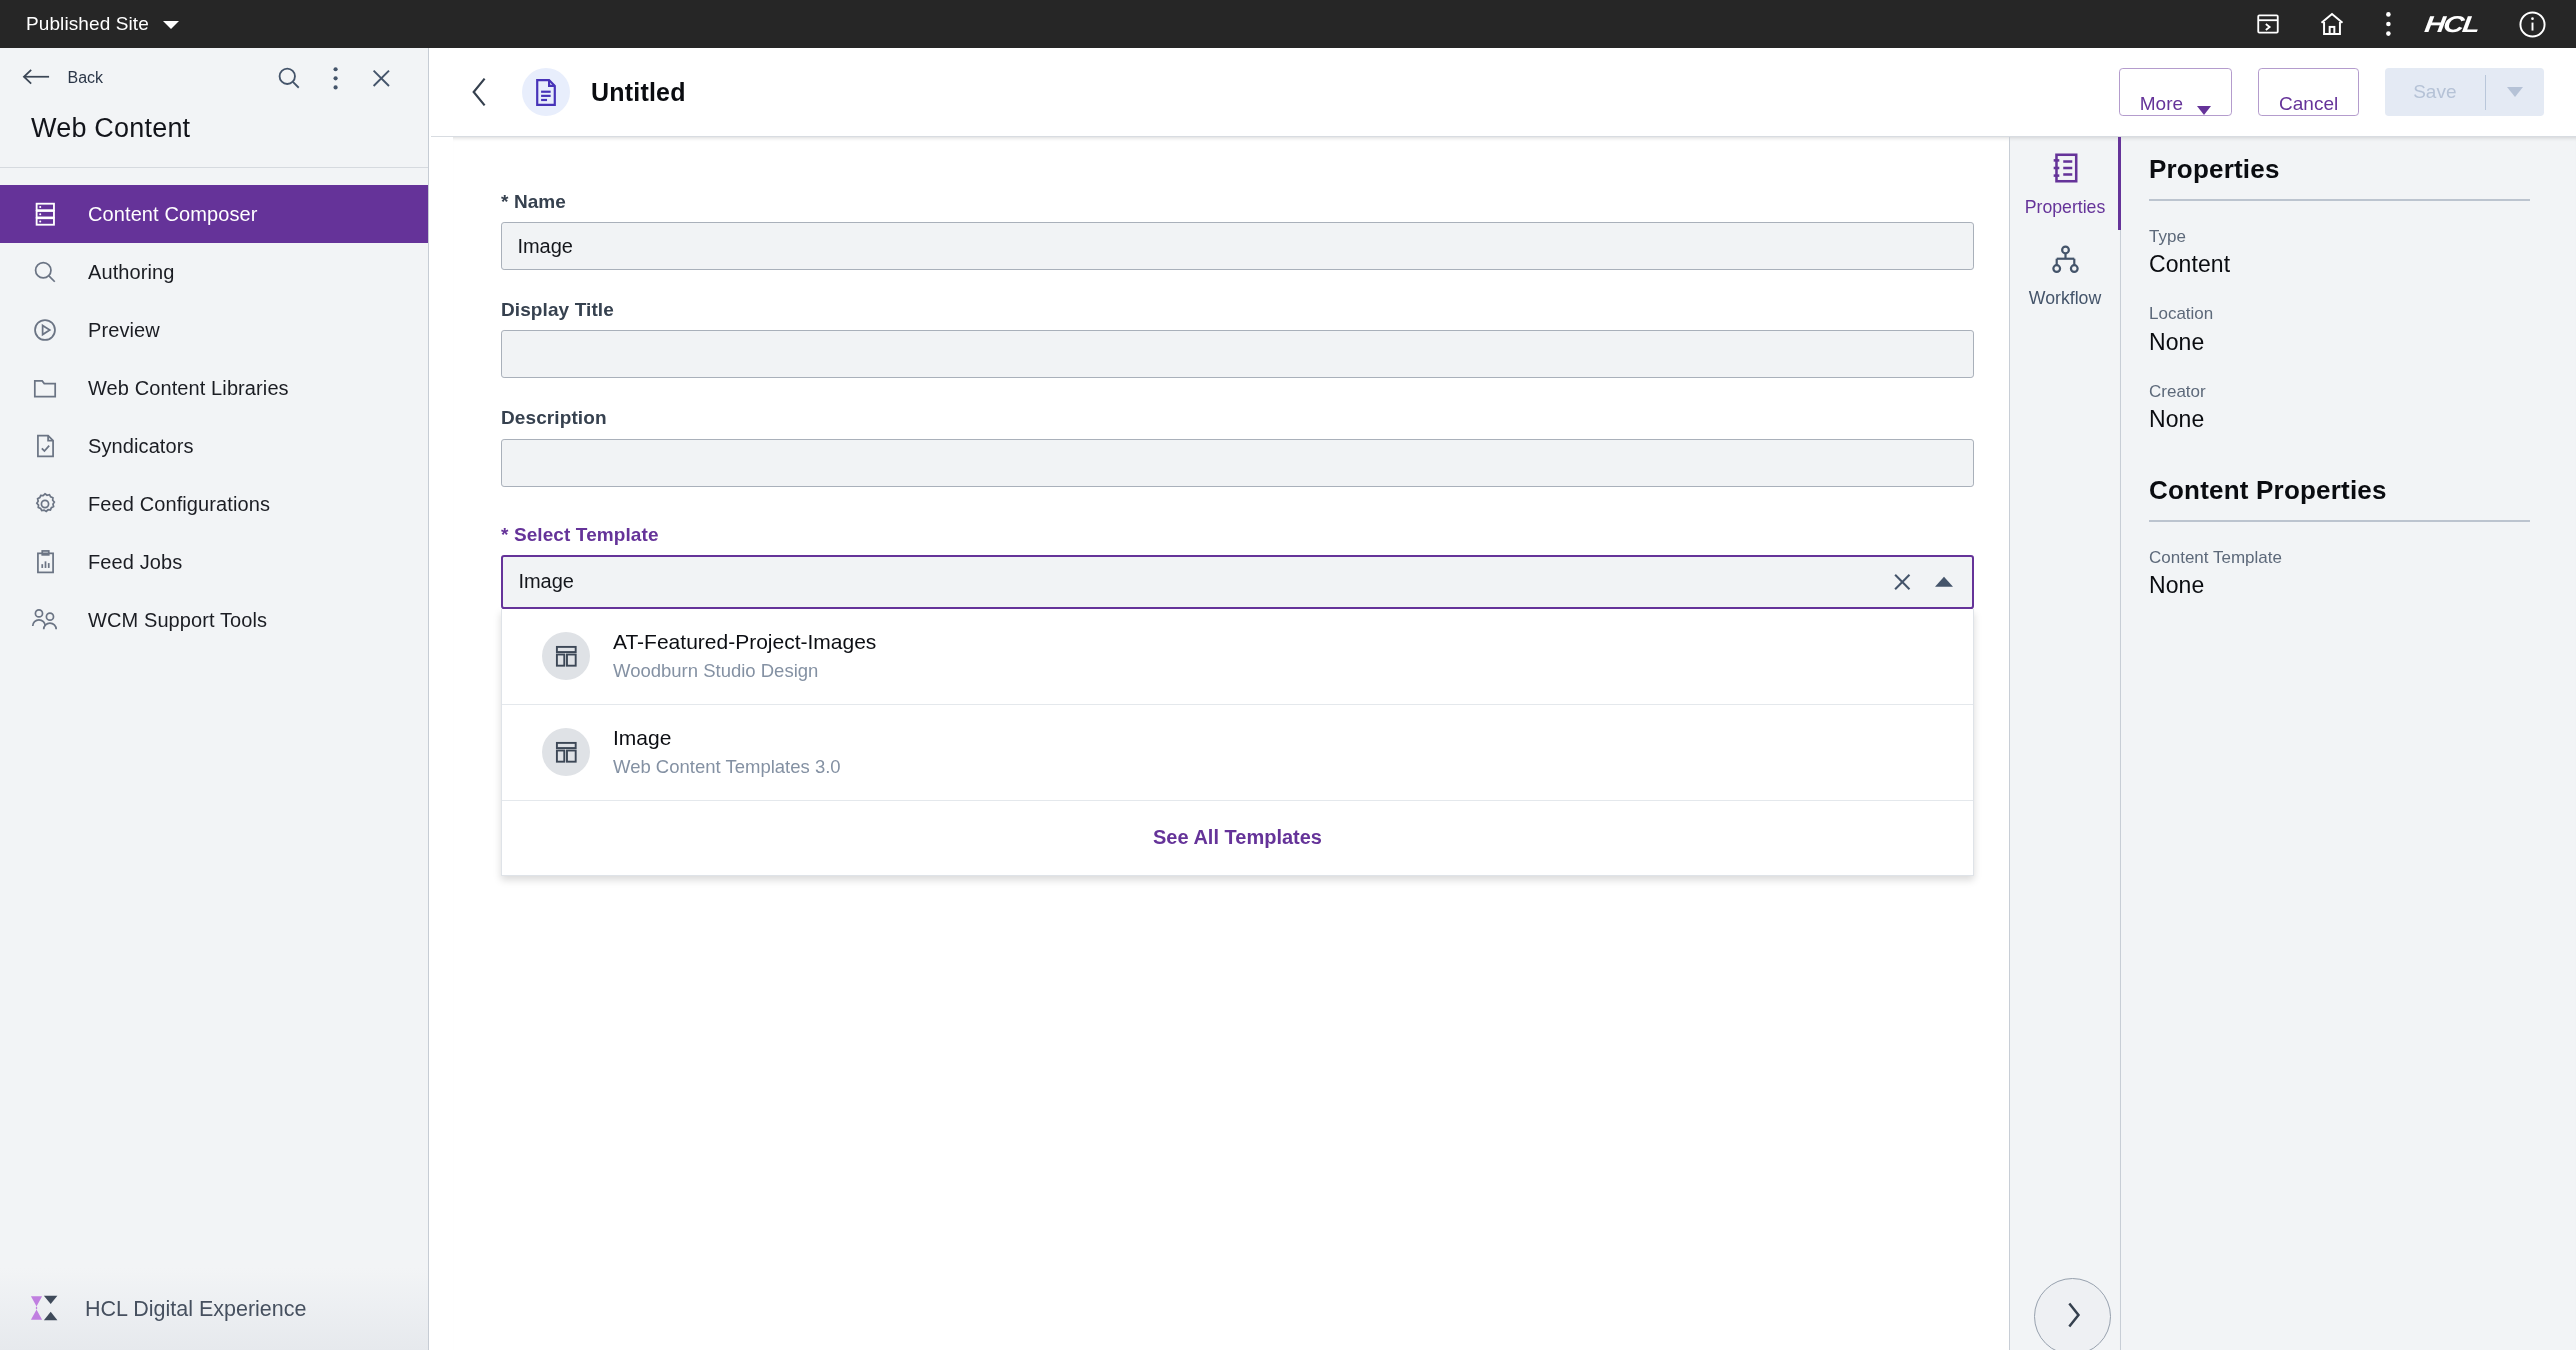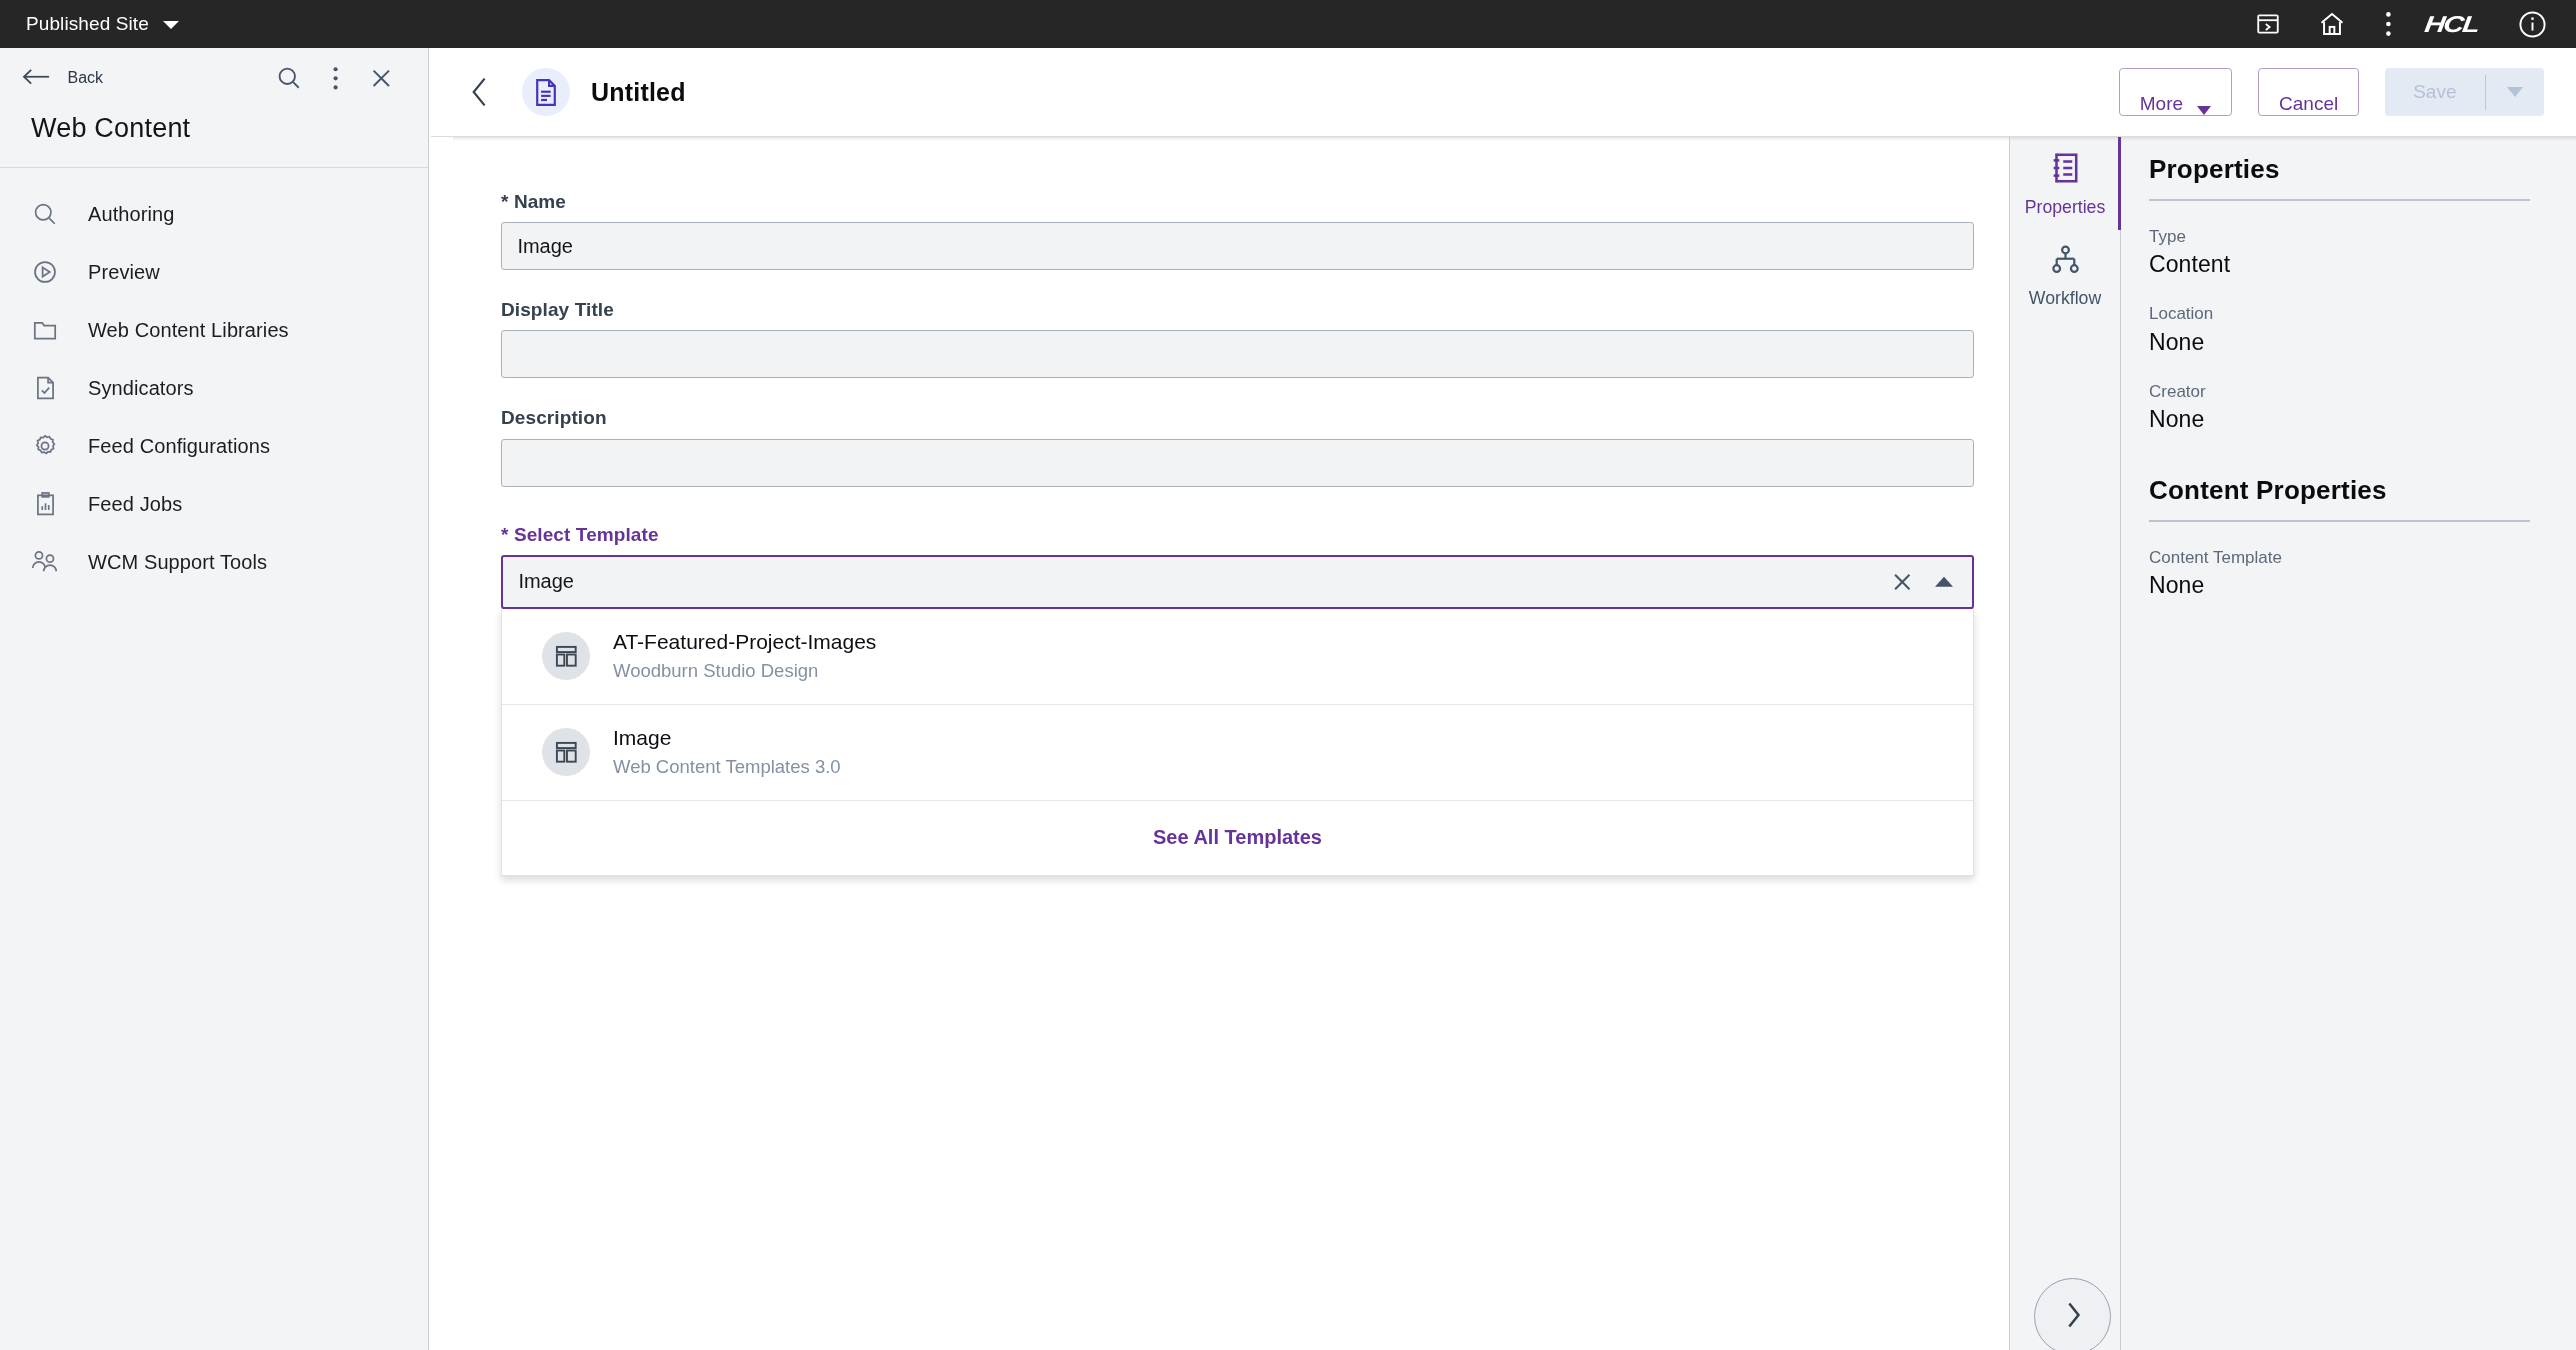--- a/index.html
+++ b/index.html
@@ -352,20 +352,33 @@
         </svg>
       </span>
     </div>
   </div>
 
   <div class="sidebar-heading">Web Content</div>
   <div class="sidebar-divider"></div>
 
   <div class="sidebar-nav">
 
+    <div class="nav-item active">
+      <span class="nav-ico">
+        <svg width="24.6" height="26" viewBox="0 0 22 24" fill="none" stroke="#ffffff" stroke-width="1.7">
+          <rect x="3" y="2.5" width="16" height="6"></rect>
+            <rect x="3" y="9.2" width="16" height="6"></rect>
+            <rect x="3" y="15.9" width="16" height="6"></rect>
+          <circle cx="6.3" cy="5.5" r="0.95" fill="#ffffff" stroke="none"></circle>
+          <circle cx="6.3" cy="12.2" r="0.95" fill="#ffffff" stroke="none"></circle>
+          <circle cx="6.3" cy="18.9" r="0.95" fill="#ffffff" stroke="none"></circle>
+        </svg>
+      </span>
+      <span class="nav-label">Content Composer</span>
+    </div>
 
     <div class="nav-item">
       <span class="nav-ico">
         <svg width="26" height="26" viewBox="0 0 24 24" fill="none" stroke="#6b7484" stroke-width="1.6">
           <circle cx="10.4" cy="10.4" r="7.1"></circle>
             <line x1="15.6" y1="15.6" x2="21" y2="21"></line>
         </svg>
       </span>
       <span class="nav-label">Authoring</span>
     </div>
@@ -431,20 +444,30 @@
           <path d="M1.6 16.4 a5.8 5.8 0 0 1 11.6 0"></path>
           <circle cx="17.6" cy="7.6" r="3.3"></circle>
           <path d="M11.8 19.4 a5.8 5.8 0 0 1 11.6 0"></path>
         </svg>
       </span>
       <span class="nav-label">WCM Support Tools</span>
     </div>
 
   </div>
 
+  <div class="sidebar-footer">
+    <span>
+      <svg width="40" height="34" viewBox="0 0 34 28">
+        <path d="M2.5 4 L12 4 L6.5 14 L12 24 L2.5 24 L8 14 Z" fill="#c07fe0"></path>
+        <path d="M13.5 3.5 L25 3.5 L19.3 10.6 Z" fill="#3f4a5a"></path>
+        <path d="M13.5 24.5 L19.3 17.2 L25 24.5 Z" fill="#3f4a5a"></path>
+      </svg>
+    </span>
+    <span class="dx-label">HCL Digital Experience</span>
+  </div>
 </div>
 
 <div class="main-header">
   <span class="header-back-chevron">
     <svg width="21.5" height="34" viewBox="0 0 16 28" fill="none" stroke="#35404e" stroke-width="1.8">
       <polyline points="12,3 3,14 12,25"></polyline>
     </svg>
   </span>
   <span class="doc-badge">
     <svg width="28" height="31" viewBox="0 0 20 24" fill="none" stroke="#4733b8" stroke-width="1.7">

